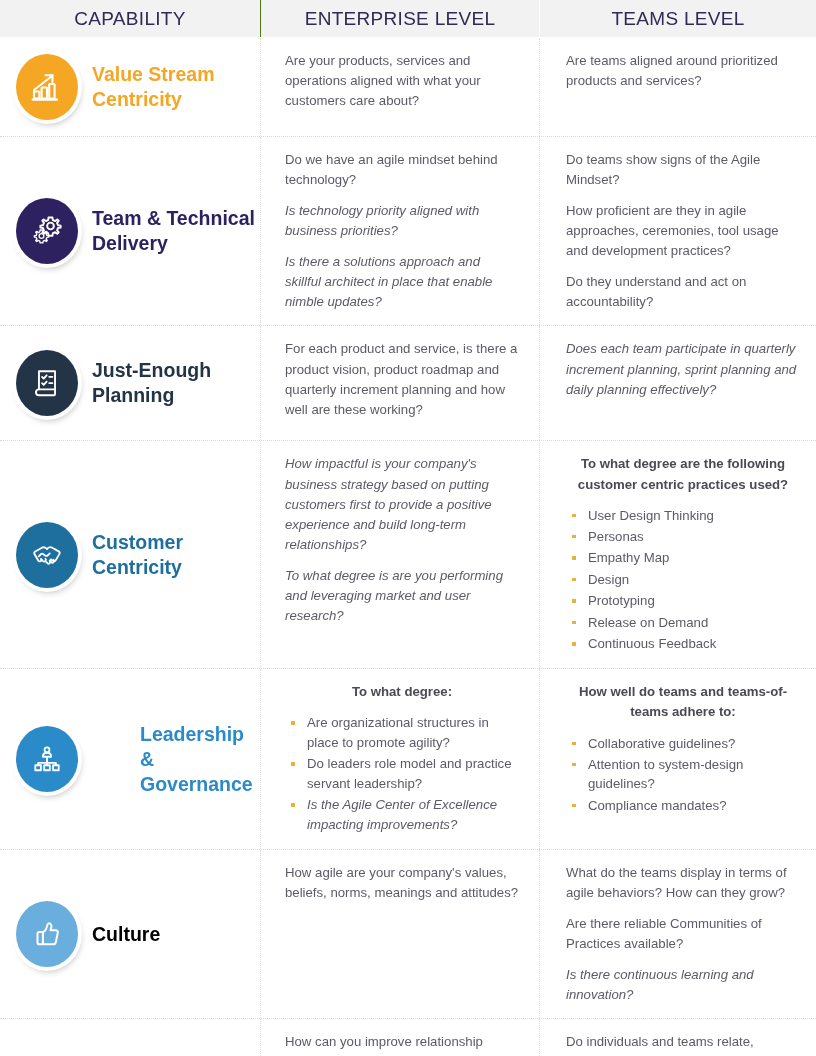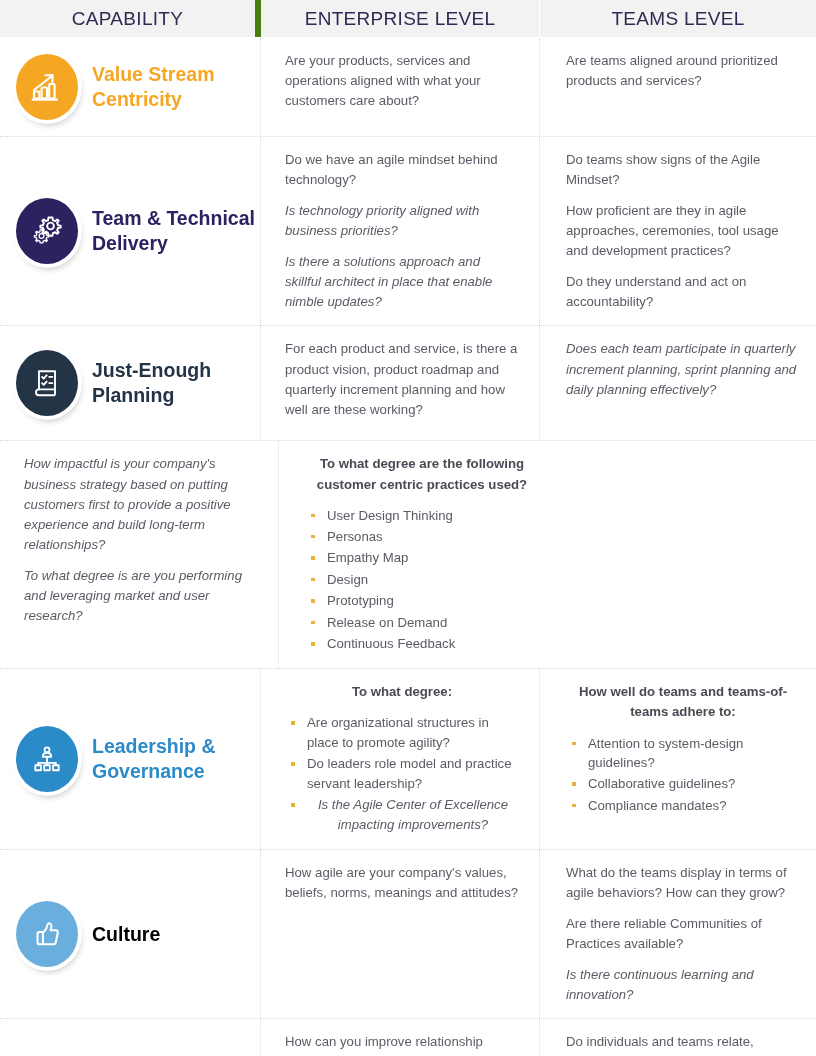--- a/index.html
+++ b/index.html
@@ -29,21 +29,21 @@
   .header-cell {
     display: flex;
     align-items: center;
     justify-content: center;
     color: #2e2a55;
     font-size: 19px;
     letter-spacing: 0.3px;
     font-weight: 400;
     font-family: "Liberation Sans", sans-serif;
   }
-  .header-cell.capability { width: 261px; border-right: 6px solid #4d7c0f; }
+  .header-cell.capability { width: 261px; border-right: 1px solid #4d7c0f; }
   .header-cell.enterprise { width: 279px; border-right: 1px solid #ffffff; }
   .header-cell.teams      { width: 276px; }
 
   
   .rows { position: relative; }
 
   .row {
     display: flex;
     position: relative;
     border-bottom: 1px dotted #d8d8de;
@@ -201,20 +201,33 @@
           <div class="cap-label" style="color: rgb(36, 52, 71);">Just-Enough Planning</div>
         </div>
         <div class="cell-enterprise">
           <div class="q">For each product and service, is there a product vision, product roadmap and quarterly increment planning and how well are these working?</div>
         </div>
         <div class="cell-teams">
           <div class="q italic">Does each team participate in quarterly increment planning, sprint planning and daily planning effectively?</div>
         </div>
       </div>
       <div class="row" style="min-height: 190px;">
+        <div class="cell-capability">
+          <div class="badge" style="background: rgb(31, 111, 158);">
+    <svg width="38" height="38" viewBox="0 0 40 40" fill="none" stroke="#fff" stroke-width="1.9" stroke-linecap="round" stroke-linejoin="round">
+      <path d="M20 13.5 c1.8 -1.6 3.4 -2.3 5.1 -1.4 l7.2 4.1 c1 .6 1.3 1.7 .8 2.6 l-3.8 6.6 c-.6 1 -1.8 1.3 -2.8 .7 l-2.6 -1.5"></path>
+      <path d="M20 13.6 c-1.9 -1.7 -3.6 -2.3 -5.3 -1.3 l-7.1 4.1 c-1 .6 -1.3 1.7 -.8 2.6 l3.8 6.6 c.6 1 1.8 1.3 2.8 .7 l1.5 -.9"></path>
+      <path d="M13.6 24.2 l2.2 2.2 c.7 .7 1.8 .7 2.5 0 c.7 -.7 .7 -1.8 0 -2.5"></path>
+      <path d="M18.3 26.4 l2.1 2.1 c.7 .7 1.8 .7 2.5 0 c.7 -.7 .7 -1.8 0 -2.5"></path>
+      <path d="M22.9 26 l1.5 1.5 c.7 .7 1.8 .7 2.5 0 c.7 -.7 .7 -1.8 0 -2.5"></path>
+      <path d="M11.3 21.5 l2.3 -2.3 c.6 -.6 1.6 -.7 2.3 -.2 l2.1 1.5 c.9 .6 2 .5 2.8 -.2 l2.1 -2"></path>
+    </svg>
+          </div>
+          <div class="cap-label" style="color: rgb(31, 111, 158);">Customer Centricity</div>
+        </div>
         <div class="cell-enterprise">
           <div class="q italic">How impactful is your company's business strategy based on putting customers first to provide a positive experience and build long-term relationships?</div>
           <div class="q italic">To what degree is are you performing and leveraging market and user research?</div>
         </div>
         <div class="cell-teams">
           <div class="q bold">To what degree are the following customer centric practices used?</div>
           <div class="sublist-wrap">
             <ul class="bullets">
               <li>User Design Thinking</li>
               <li>Personas</li>
@@ -234,38 +247,38 @@
       <circle cx="18" cy="8.3" r="2.6"></circle>
       <path d="M13.6 15.6 c0 -2.7 2 -4.2 4.4 -4.2 c2.4 0 4.4 1.5 4.4 4.2 z"></path>
       <path d="M18 15.8 v4"></path>
       <path d="M8.6 24.4 v-2.3 h18.8 v2.3"></path>
       <path d="M18 19.8 v4.6"></path>
       <rect x="5.6" y="24.6" width="6" height="5.3"></rect>
       <rect x="15" y="24.6" width="6" height="5.3"></rect>
       <rect x="24.4" y="24.6" width="6" height="5.3"></rect>
     </svg>
           </div>
-          <div class="cap-label" style="color: rgb(43, 139, 200);">Leadership &amp; Governance</div>
+          <div class="cap-label" style="color: rgb(43, 139, 200); margin-left: 48px;">Leadership &amp; Governance</div>
         </div>
         <div class="cell-enterprise">
           <div class="q bold">To what degree:</div>
           <div class="sublist-wrap">
             <ul class="bullets">
               <li>Are organizational structures in place to promote agility?</li>
               <li>Do leaders role model and practice servant leadership?</li>
-              <li style="font-style: italic; text-align: center;">Is the Agile Center of Excellence impacting improvements?</li>
+              <li style="font-style: italic;">Is the Agile Center of Excellence impacting improvements?</li>
             </ul>
           </div>
         </div>
         <div class="cell-teams">
           <div class="q bold">How well do teams and teams-of-teams adhere to:</div>
           <div class="sublist-wrap">
             <ul class="bullets">
+              <li>Collaborative guidelines?</li>
               <li>Attention to system-design guidelines?</li>
-              <li>Collaborative guidelines?</li>
               <li>Compliance mandates?</li>
             </ul>
           </div>
         </div>
       </div>
       <div class="row" style="min-height: 165px;">
         <div class="cell-capability">
           <div class="badge" style="background: rgb(106, 174, 221);">
     <svg width="36" height="36" viewBox="0 0 36 36" fill="none" stroke="#fff" stroke-width="2" stroke-linecap="round" stroke-linejoin="round">
       <path d="M14 16.4 c0 0 1.6 -1 2.9 -3.2 c1.3 -2.2 1 -4.6 2.2 -5.5 c1.2 -.9 3.1 -.1 3.3 1.9 c.2 2 -.9 4.6 -.9 4.6 h5.1 c1.5 0 2.5 1.2 2.2 2.6 l-2 9.4 c-.3 1.3 -1.3 2.1 -2.6 2.1 h-8.6 c-1 0 -1.6 -.6 -1.6 -1.5 z"></path>

